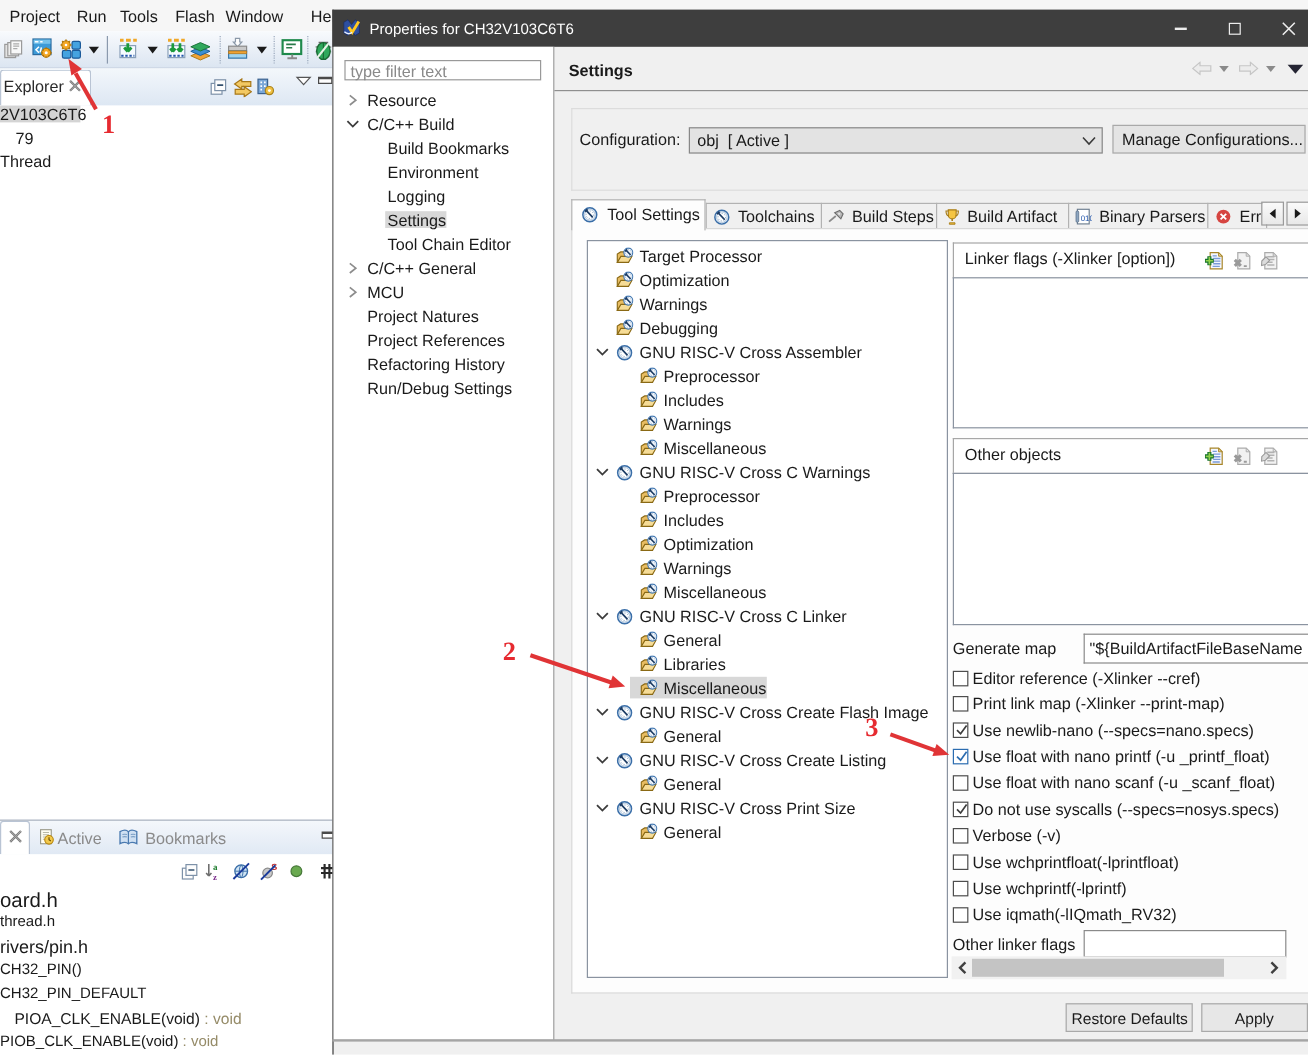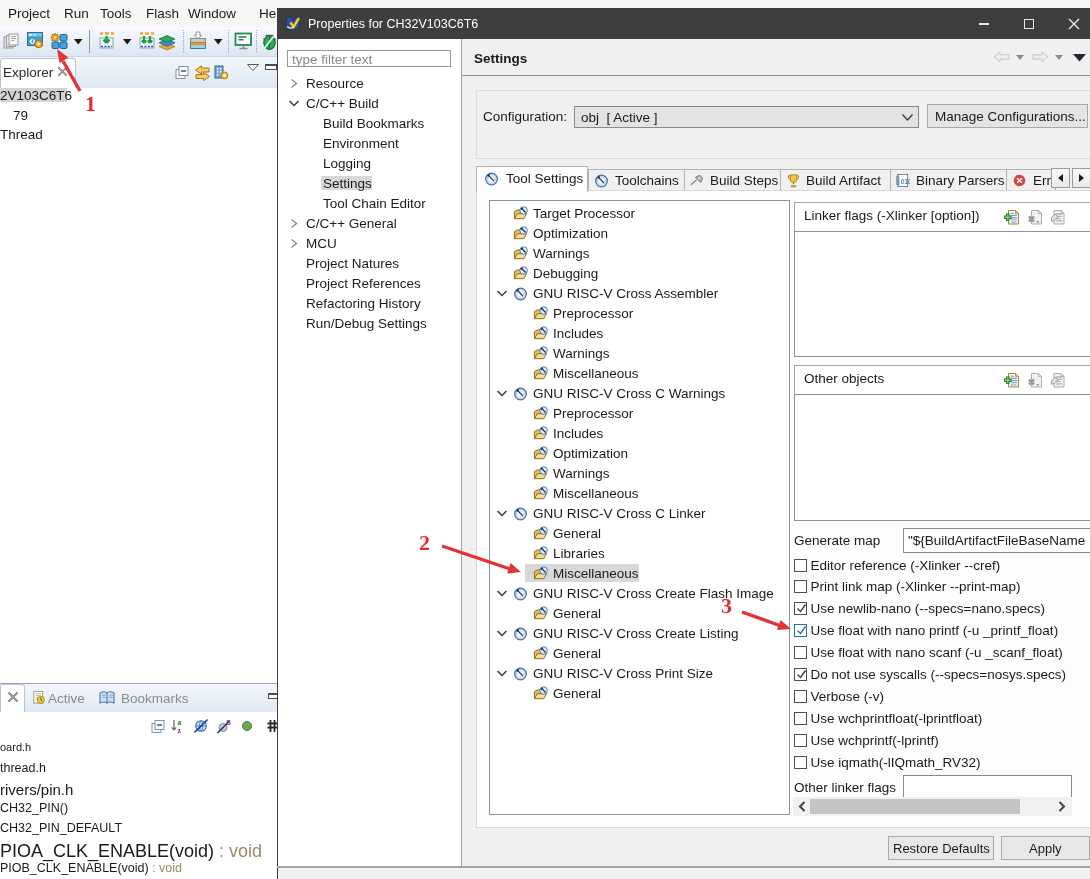--- a/index.html
+++ b/index.html
@@ -261,26 +261,26 @@
 <svg class="a" style="left:193px;top:718px" width="16" height="16">
     <use href="#globx"></use>
   </svg>
 <svg class="a" style="left:216px;top:718px" width="16" height="16">
     <use href="#statx"></use>
   </svg>
 <div class="a" style="left:242px;top:721px;width:10px;height:10px;border-radius:50%;background:#6aaa50;border:1px solid #47793a"></div>
 <svg class="a" style="left:265px;top:718px" width="16" height="16">
     <use href="#hashic"></use>
   </svg>
-<div class="txt" style="left:0px;top:742px;font-size:11px">oard.h</div>
+<div class="txt" style="left:0px;top:742px;font-size:17px">oard.h</div>
 <div class="txt" style="left:0px;top:762px;font-size:12.5px">thread.h</div>
 <div class="txt" style="left:0px;top:782px;font-size:15px">rivers/pin.h</div>
 <div class="txt" style="left:0px;top:802px;font-size:12.5px">CH32_PIN()</div>
 <div class="txt" style="left:0px;top:822px;font-size:12.5px">CH32_PIN_DEFAULT</div>
-<div class="txt" style="left:0px;top:842px;font-size:18px">PIOA_CLK_ENABLE(void)<span style="color:#958b68"> : void</span></div>
+<div class="txt" style="left:12px;top:842px;font-size:13px">PIOA_CLK_ENABLE(void)<span style="color:#958b68"> : void</span></div>
 <div class="txt" style="left:0px;top:862px;font-size:12.5px">PIOB_CLK_ENABLE(void)<span style="color:#958b68"> : void</span></div>
 
 <svg class="a" style="left:0;top:0" width="280" height="200">
   <path d="M80 91 L63 61" stroke="#e03436" stroke-width="3.4" fill="none"></path>
   <polygon points="57,49 68.3,57.5 59.5,63" fill="#e03436"></polygon>
   <text x="85" y="111" font-family="Liberation Serif" font-weight="bold" font-size="22" fill="#e62a30">1</text>
 </svg>
 
 <div class="a" style="left:277px;top:8px;width:813px;height:871px;background:#f0f0f0;border-left:1px solid #3e3e3e"></div>
 <div class="a" style="left:277px;top:8px;width:813px;height:31px;background:#3e3e3e"></div>

